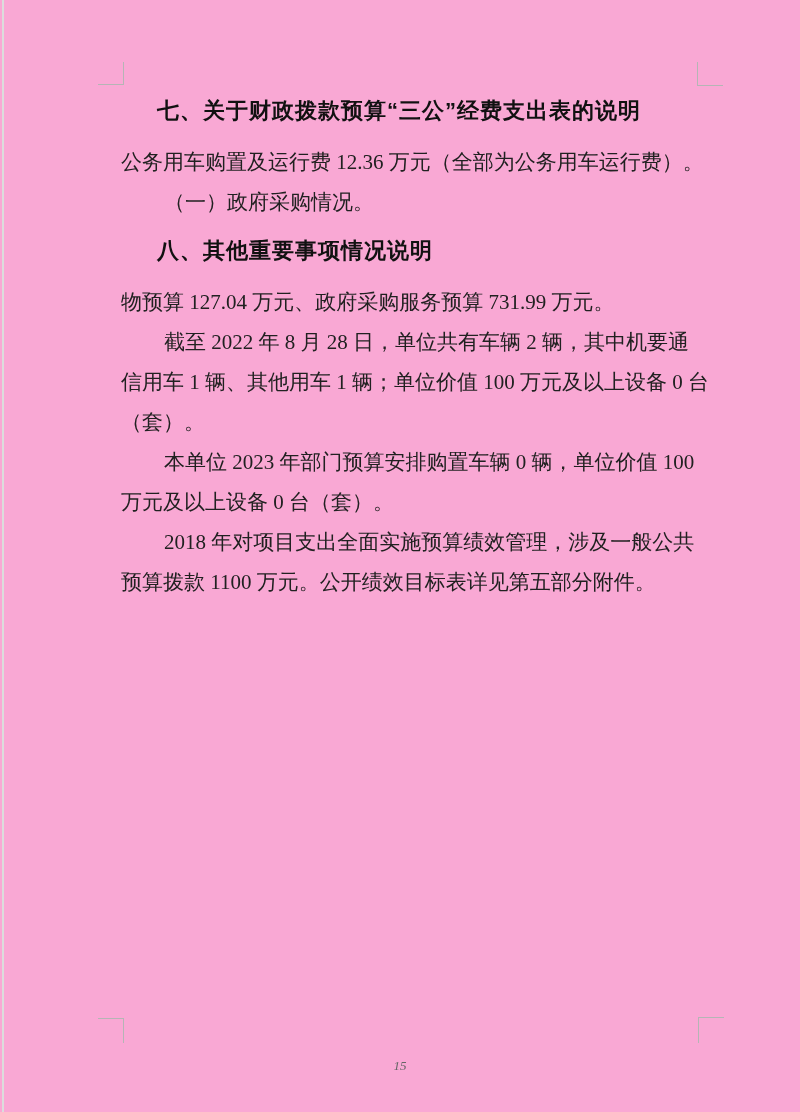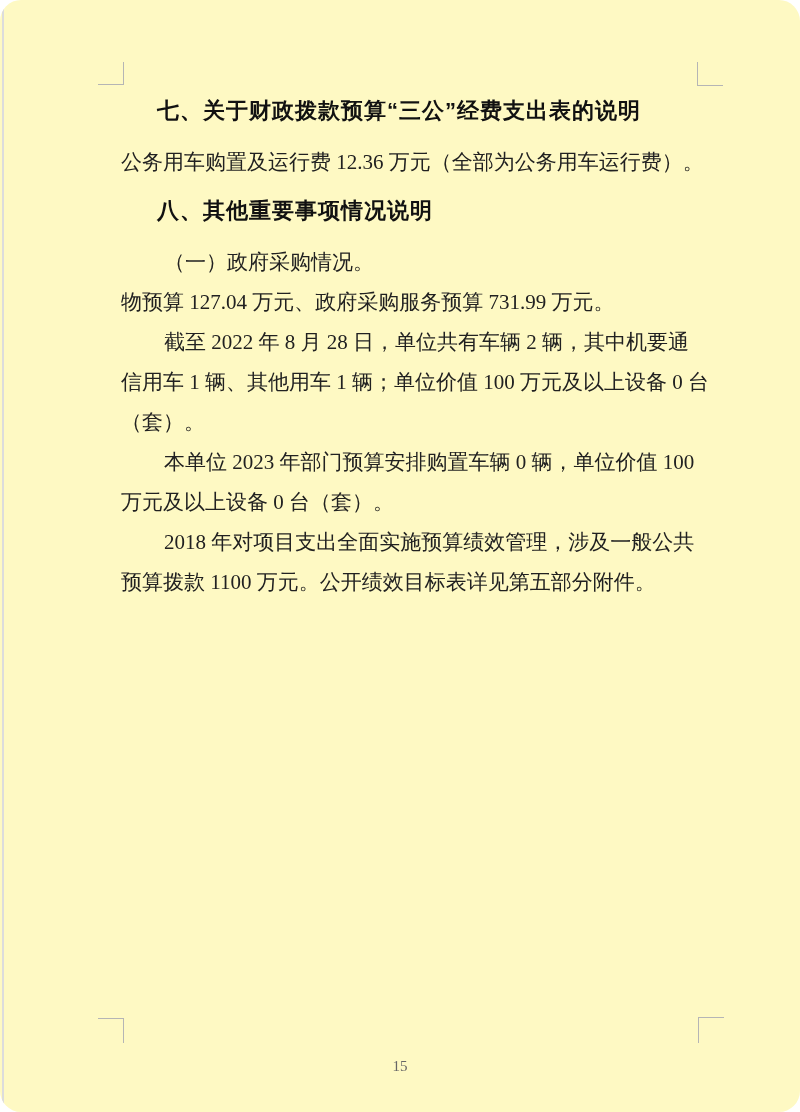--- a/index.html
+++ b/index.html
@@ -4,24 +4,23 @@
 <style>
   html, body {
     margin: 0;
     padding: 0;
     background: #ffffff;
   }
   .page {
     position: relative;
     width: 800px;
     height: 1112px;
-    background: #fef9c3;
+    background: #f9a8d4;
     overflow: hidden;
     font-family: "Liberation Serif", "DejaVu Serif", serif;
-    border-radius: 21px;
   }
   .edge-line {
     position: absolute;
     left: 2px;
     top: 0;
     width: 2px;
     height: 100%;
     background: #dcdcdc;
   }
   
@@ -64,42 +63,43 @@
   }
   .heading.h-seven { margin-bottom: 11px; }
   .heading.h-eight { margin-top: 9px; margin-bottom: 11px; }
   .indent { padding-left: 43px; }
   .page-number {
     position: absolute;
     top: 1058px;
     left: 0;
     width: 100%;
     text-align: center;
-    font-size: 15px;
+    font-size: 13px;
     color: #666666;
     font-family: "Liberation Serif", "DejaVu Serif", serif;
+    font-style: italic;
   }
 </style>
 </head>
 <body>
 
 <div class="page">
 
   <div class="edge-line"></div>
 
   <div class="mark tl"></div>
   <div class="mark tr"></div>
   <div class="mark bl"></div>
   <div class="mark br"></div>
 
   <div class="content">
     <div class="line heading h-seven">七、关于财政拨款预算“三公”经费支出表的说明</div>
     <div class="line">公务用车购置及运行费 12.36 万元（全部为公务用车运行费）。</div>
+    <div class="line indent">（一）政府采购情况。</div>
     <div class="line heading h-eight">八、其他重要事项情况说明</div>
-    <div class="line indent">（一）政府采购情况。</div>
     <div class="line">物预算 127.04 万元、政府采购服务预算 731.99 万元。</div>
     <div class="line indent">截至 2022 年 8 月 28 日，单位共有车辆 2 辆，其中机要通</div>
     <div class="line">信用车 1 辆、其他用车 1 辆；单位价值 100 万元及以上设备 0 台</div>
     <div class="line">（套）。</div>
     <div class="line indent">本单位 2023 年部门预算安排购置车辆 0 辆，单位价值 100</div>
     <div class="line">万元及以上设备 0 台（套）。</div>
     <div class="line indent">2018 年对项目支出全面实施预算绩效管理，涉及一般公共</div>
     <div class="line">预算拨款 1100 万元。公开绩效目标表详见第五部分附件。</div>
   </div>
 

